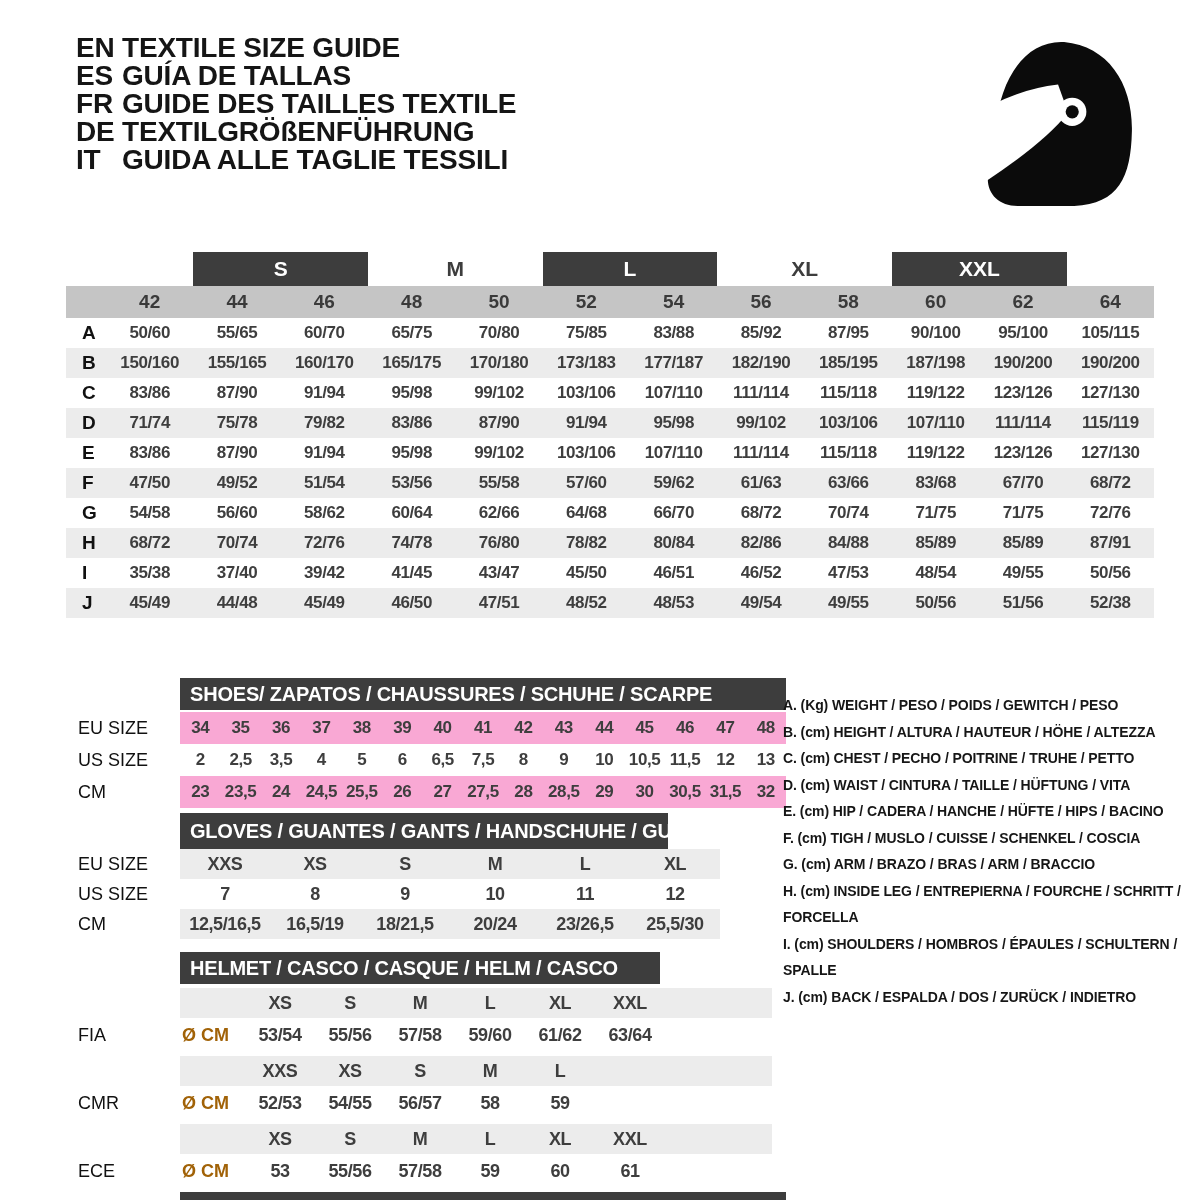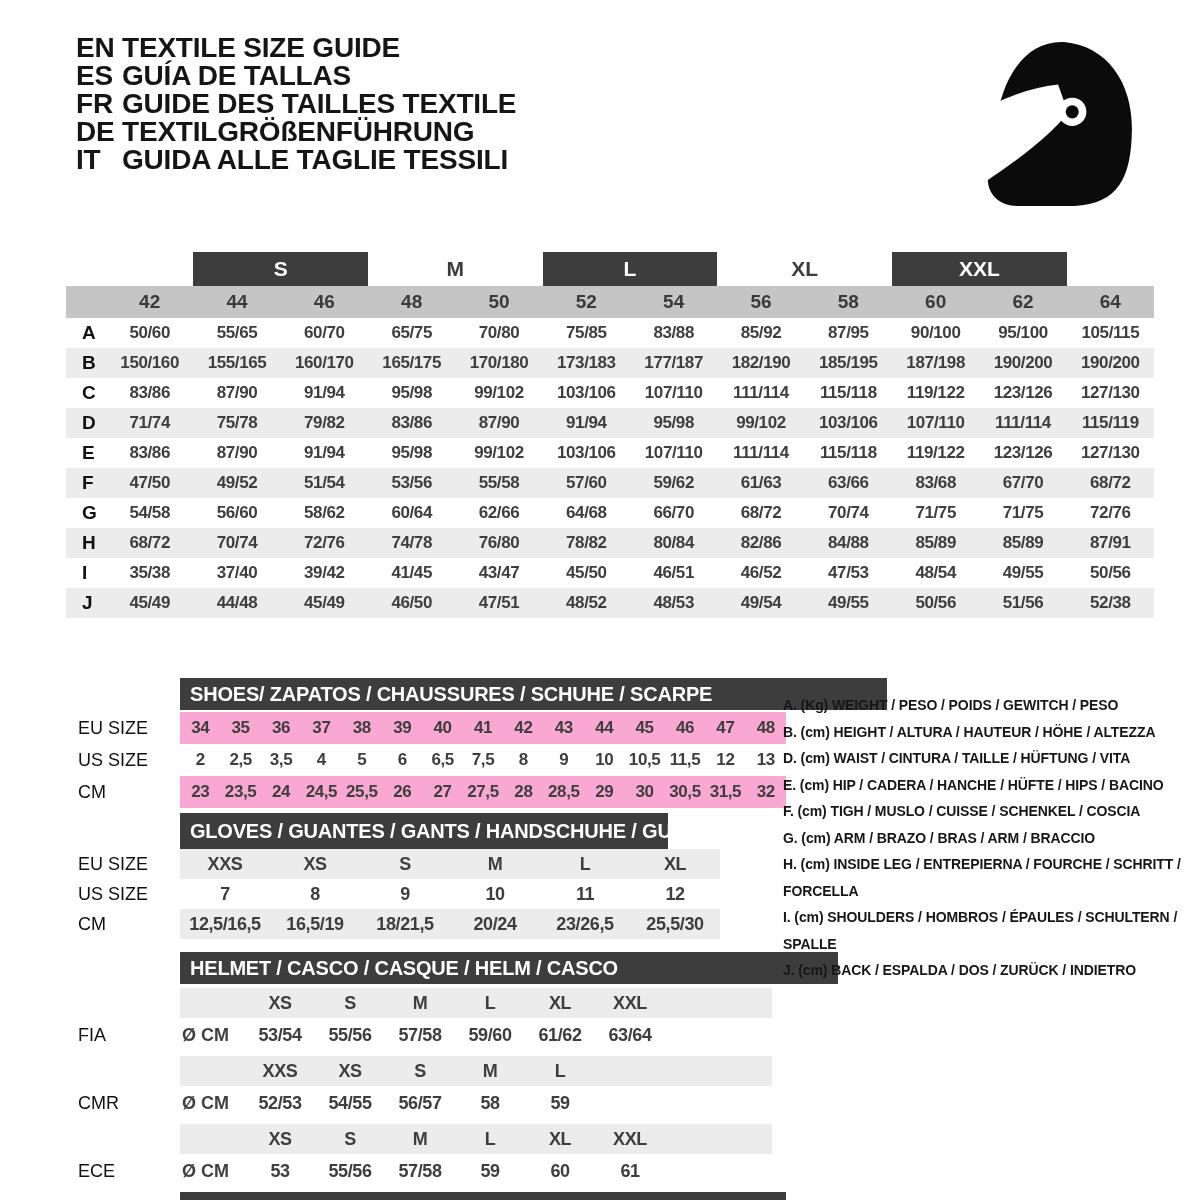--- a/index.html
+++ b/index.html
@@ -22,23 +22,23 @@
   .num-row{height:32px;background:#c5c5c5;align-items:center}
   .num-cell{text-align:center;font-weight:bold;font-size:19px;color:#3a3a3a}
   .data-row{height:30px;align-items:center}
   .data-row.striped{background:#ececec}
   .row-letter{font-weight:bold;font-size:19px;color:#111;padding-left:16px}
   .val{text-align:center;font-weight:bold;font-size:17px;color:#3e3e3e;letter-spacing:-0.4px;white-space:nowrap}
 
   
   .sec-bar{position:absolute;background:#3d3d3d;color:#fff;display:flex;align-items:center;
            font-weight:bold;font-size:20px;padding-left:10px;box-sizing:border-box;letter-spacing:-0.2px;white-space:nowrap}
-  .bar-shoes{left:180px;top:678px;width:707px;height:32px}
+  .bar-shoes{left:180px;top:678px;width:606px;height:32px}
   .bar-gloves{left:180px;top:813px;width:488px;height:36px}
-  .bar-helmet{left:180px;top:952px;width:658px;height:32px}
+  .bar-helmet{left:180px;top:952px;width:480px;height:32px}
 
   .rlabel{display:flex;align-items:center;font-weight:normal;font-size:18px;color:#111}
 
   
   .shoes-rows{position:absolute;left:78px;top:712px;width:708px}
   .srow{display:grid;grid-template-columns:102px 606px;height:32px}
   .srow .strip{display:grid;grid-template-columns:repeat(15,1fr);align-items:center}
   .srow.striped .strip{background:#f9a8d4}
 
   
@@ -48,21 +48,21 @@
   .grow.striped .strip{background:#ececec}
   .grow .val{font-size:18px}
 
   
   .helmet-rows{position:absolute;left:78px;top:988px;width:708px}
   .h-group{margin-bottom:6px}
   .h-sizes{margin-left:102px;width:592px;height:30px;background:#ececec;
            display:grid;grid-template-columns:65px repeat(6,70px) 1fr;align-items:center;margin-bottom:2px}
   .h-sizes .val{font-size:18px}
   .h-row{display:grid;grid-template-columns:102px 65px repeat(6,70px);height:30px;align-items:center}
-  .h-unit{font-weight:bold;font-size:18px;color:#404040;padding-left:2px;white-space:nowrap}
+  .h-unit{font-weight:bold;font-size:18px;color:#a16207;padding-left:2px;white-space:nowrap}
   .h-row .val{font-size:18px}
 
   
   .legend{position:absolute;left:771px;top:680px;width:398px;margin:12px;padding:0}
   .legend li{list-style:none;font-weight:bold;font-size:14px;line-height:26.5px;color:#161616;letter-spacing:-0.1px}
 
   .bottom-bar{position:absolute;left:180px;top:1192px;width:606px;height:8px;background:#3d3d3d}
 </style>
 </head>
 <body>
@@ -438,20 +438,21 @@
           <div class="val">59</div>
           <div class="val">60</div>
           <div class="val">61</div>
         </div>
       </div>
     </div>
 
   <ul class="legend">
       <li>A. (Kg) WEIGHT / PESO / POIDS / GEWITCH / PESO</li>
       <li>B. (cm) HEIGHT / ALTURA / HAUTEUR / HÖHE / ALTEZZA</li>
+      <li>C. (cm) CHEST / PECHO / POITRINE / TRUHE / PETTO</li>
       <li>D. (cm) WAIST / CINTURA / TAILLE / HÜFTUNG / VITA</li>
       <li>E. (cm) HIP / CADERA / HANCHE / HÜFTE / HIPS / BACINO</li>
       <li>F. (cm) TIGH / MUSLO / CUISSE / SCHENKEL / COSCIA</li>
       <li>G. (cm) ARM / BRAZO / BRAS / ARM / BRACCIO</li>
       <li>H. (cm) INSIDE LEG / ENTREPIERNA / FOURCHE / SCHRITT / FORCELLA</li>
       <li>I. (cm) SHOULDERS / HOMBROS / ÉPAULES / SCHULTERN / SPALLE</li>
       <li>J. (cm) BACK / ESPALDA / DOS / ZURÜCK / INDIETRO</li>
     </ul>
 
   <div class="bottom-bar"></div>

